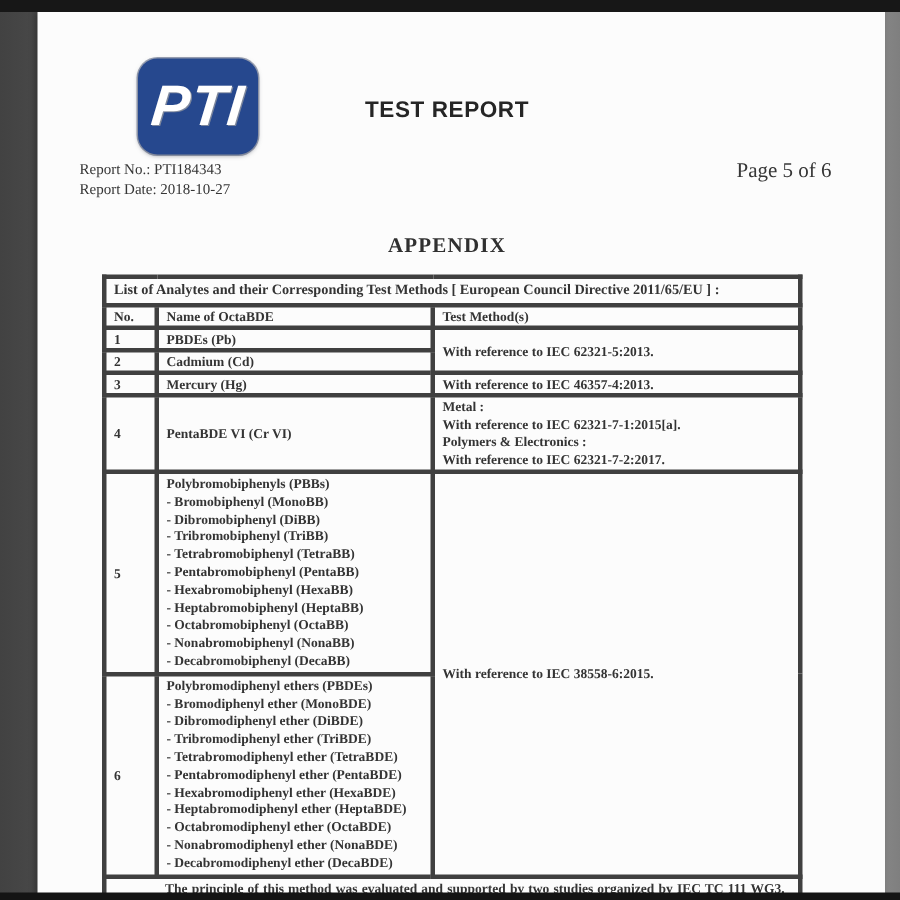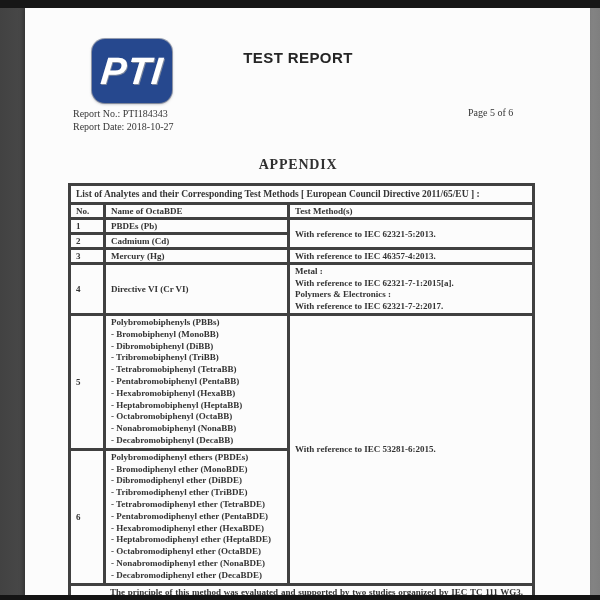--- a/index.html
+++ b/index.html
@@ -25,26 +25,26 @@
     background: #26488e; border-radius: 13px;
     display: flex; align-items: center; justify-content: center;
     box-shadow: 0 1px 3px rgba(90,95,110,0.55), 0 0 0 1px #9aa2b5;
   }
   .logo-text {
     color: #ffffff; font-family: "Liberation Sans", sans-serif;
     font-weight: bold; font-style: italic; font-size: 38px; letter-spacing: 1px;
     transform: skewX(-6deg); text-shadow: 1px 1px 0 #7d879c;
   }
   .report-title {
-    position: absolute; left: 273px; top: 41px; transform: translateX(-50%);
+    position: absolute; left: 273px; top: 57px; transform: translateX(-50%);
     font-family: "Liberation Sans", sans-serif; font-weight: bold;
     font-size: 15px; letter-spacing: 0.4px; color: #252525; white-space: nowrap;
   }
-  .meta { position: absolute; left: 48px; top: 99px; font-size: 10px; line-height: 13px; color: #363636; }
-  .page-info { position: absolute; left: 443px; top: 99px; font-size: 10px; color: #363636; }
+  .meta { position: absolute; left: 28px; top: 99px; font-size: 10px; line-height: 13px; color: #363636; }
+  .page-info { position: absolute; left: 466px; top: 99px; font-size: 14px; color: #363636; }
 
   .appendix-title {
     position: absolute; left: 273px; top: 149px; transform: translateX(-50%);
     font-size: 14px; font-weight: bold; letter-spacing: 0.8px; color: #303030;
   }
 
   
   table.analytes {
     position: absolute; left: 43px; top: 175px; width: 464px;
     border-collapse: collapse; table-layout: fixed;
@@ -125,41 +125,41 @@
       </tr>
 
       <tr>
         <td class="r-small no-cell">3</td>
         <td class="r-small">Mercury (Hg)</td>
         <td>With reference to IEC 46357-4:2013.</td>
       </tr>
 
       <tr>
         <td class="no-cell">4</td>
-        <td>Directive VI (Cr VI)</td>
+        <td>PentaBDE VI (Cr VI)</td>
         <td class="lines">Metal :
 With reference to IEC 62321-7-1:2015[a].
 Polymers &amp; Electronics :
 With reference to IEC 62321-7-2:2017.</td>
       </tr>
 
       <tr>
         <td class="no-cell">5</td>
         <td class="list-cell">Polybromobiphenyls (PBBs)
 - Bromobiphenyl (MonoBB)
 - Dibromobiphenyl (DiBB)
 - Tribromobiphenyl (TriBB)
 - Tetrabromobiphenyl (TetraBB)
 - Pentabromobiphenyl (PentaBB)
 - Hexabromobiphenyl (HexaBB)
 - Heptabromobiphenyl (HeptaBB)
 - Octabromobiphenyl (OctaBB)
 - Nonabromobiphenyl (NonaBB)
 - Decabromobiphenyl (DecaBB)</td>
-        <td class="method-merged" rowspan="2">With reference to IEC 53281-6:2015.</td>
+        <td class="method-merged" rowspan="2">With reference to IEC 38558-6:2015.</td>
       </tr>
 
       <tr>
         <td class="no-cell">6</td>
         <td class="list-cell">Polybromodiphenyl ethers (PBDEs)
 - Bromodiphenyl ether (MonoBDE)
 - Dibromodiphenyl ether (DiBDE)
 - Tribromodiphenyl ether (TriBDE)
 - Tetrabromodiphenyl ether (TetraBDE)
 - Pentabromodiphenyl ether (PentaBDE)

